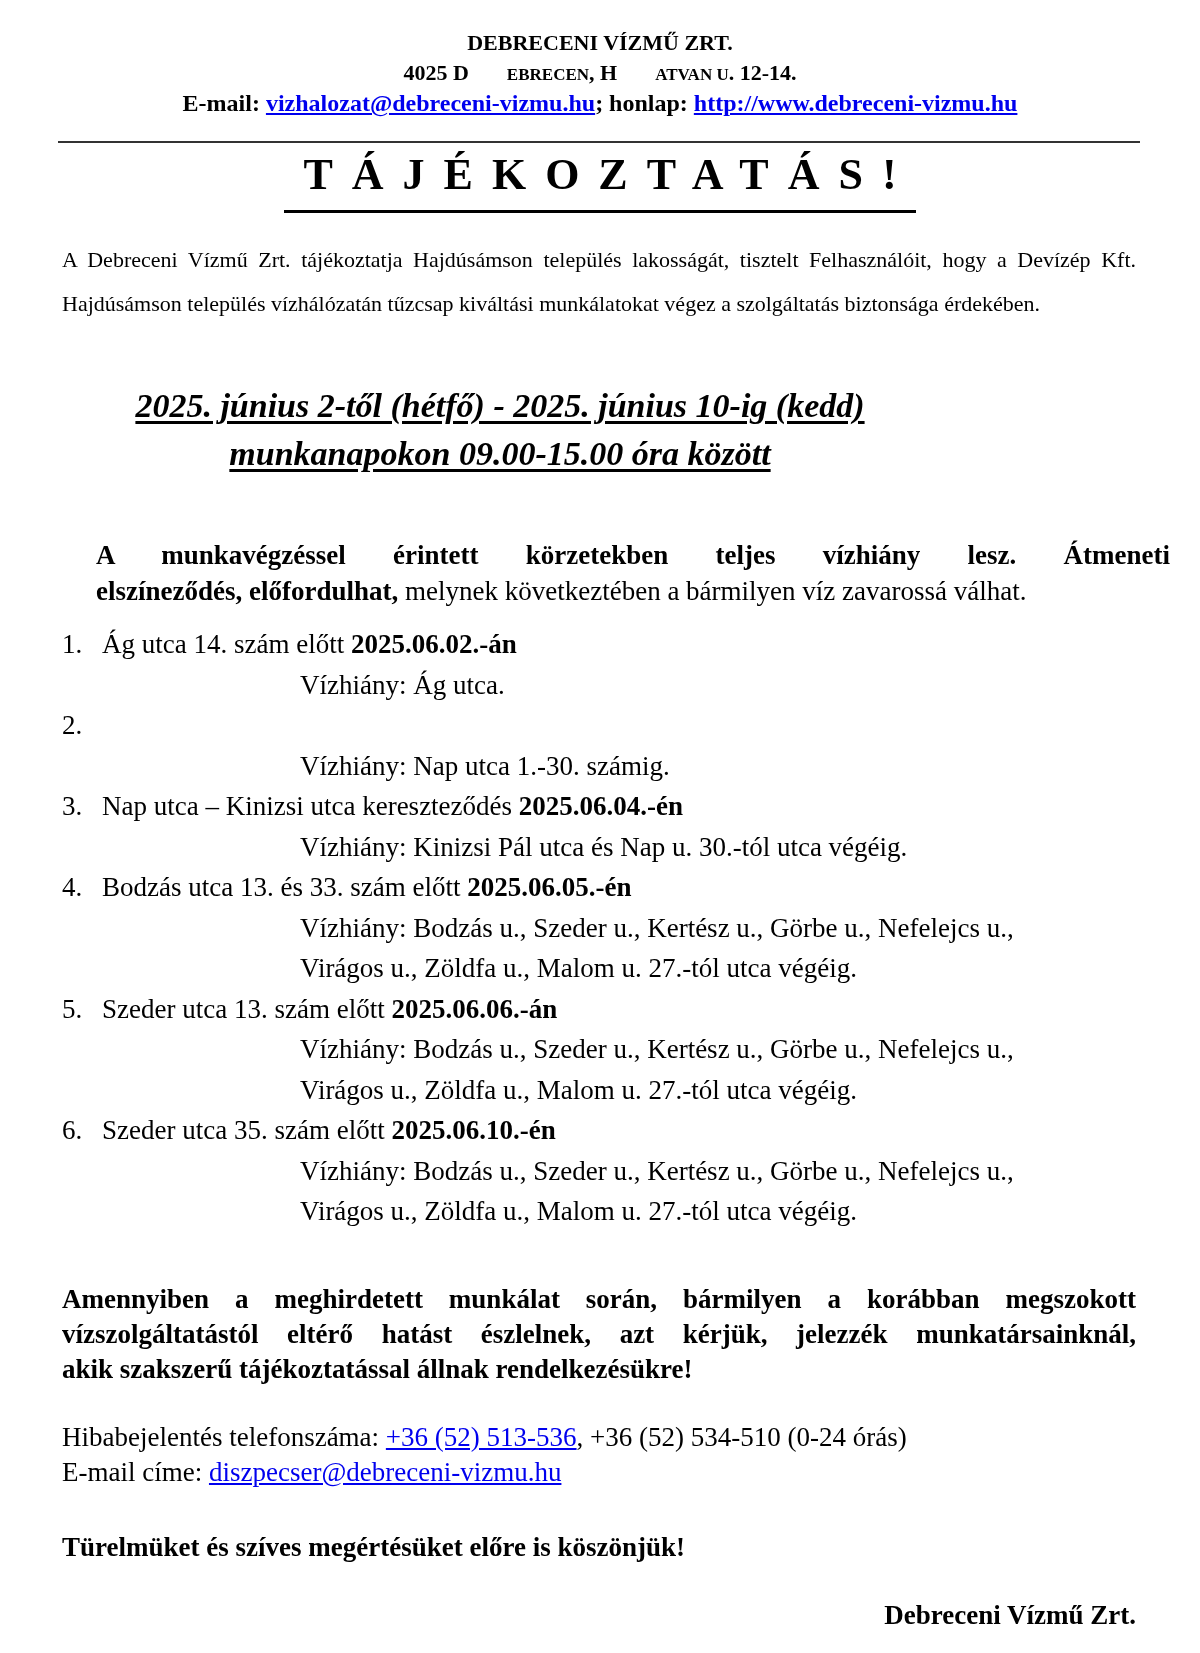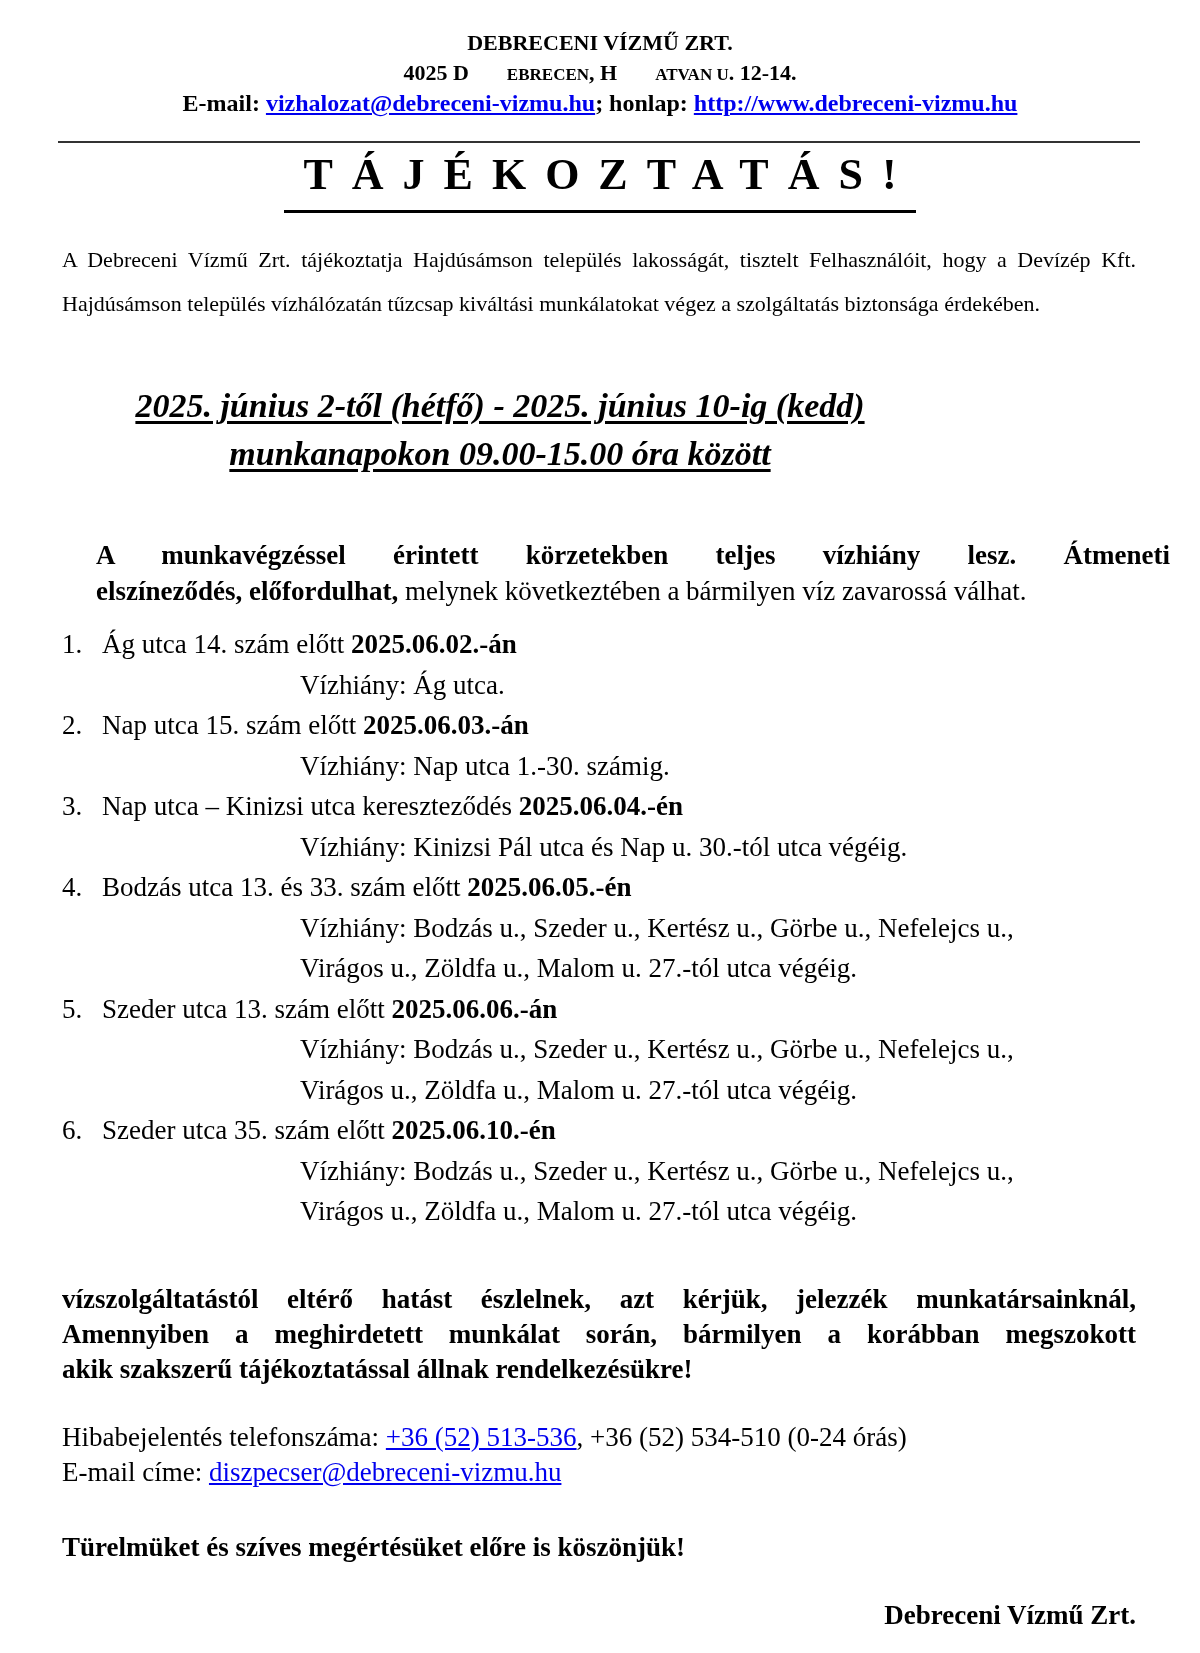--- a/index.html
+++ b/index.html
@@ -81,21 +81,20 @@
     <div>
       <div class="item-head">
         <span class="item-num">1.</span>
         <span class="item-loc"><span>Ág utca 14. szám előtt </span><b>2025.06.02.-án</b></span>
       </div>
       <div class="item-detail">Vízhiány: Ág utca.</div>
     </div>
     <div>
       <div class="item-head">
         <span class="item-num">2.</span>
-        <span class="item-loc"><span>Nap utca 15. szám előtt </span><b>2025.06.03.-án</b></span>
       </div>
       <div class="item-detail">Vízhiány: Nap utca 1.-30. számig.</div>
     </div>
     <div>
       <div class="item-head">
         <span class="item-num">3.</span>
         <span class="item-loc"><span>Nap utca – Kinizsi utca kereszteződés </span><b>2025.06.04.-én</b></span>
       </div>
       <div class="item-detail">Vízhiány: Kinizsi Pál utca és Nap u. 30.-tól utca végéig.</div>
     </div>
@@ -119,22 +118,22 @@
       <div class="item-head">
         <span class="item-num">6.</span>
         <span class="item-loc"><span>Szeder utca 35. szám előtt </span><b>2025.06.10.-én</b></span>
       </div>
       <div class="item-detail">Vízhiány: Bodzás u., Szeder u., Kertész u., Görbe u., Nefelejcs u.,</div>
       <div class="item-detail">Virágos u., Zöldfa u., Malom u. 27.-tól utca végéig.</div>
     </div>
   </div>
 
 <div class="closing">
+  <div class="j">Amennyiben a meghirdetett munkálat során, bármilyen a korábban megszokott</div>
   <div class="j">vízszolgáltatástól eltérő hatást észlelnek, azt kérjük, jelezzék munkatársainknál,</div>
-  <div class="j">Amennyiben a meghirdetett munkálat során, bármilyen a korábban megszokott</div>
   <div>akik szakszerű tájékoztatással állnak rendelkezésükre!</div>
 </div>
 
 <div class="contact">
   <div><span>Hibabejelentés telefonszáma: </span><a class="link">+36 (52) 513-536</a><span>, +36 (52) 534-510 (0-24 órás)</span></div>
   <div><span>E-mail címe: </span><a class="link">diszpecser@debreceni-vizmu.hu</a></div>
 </div>
 
 <div class="thanks">Türelmüket és szíves megértésüket előre is köszönjük!</div>
 

